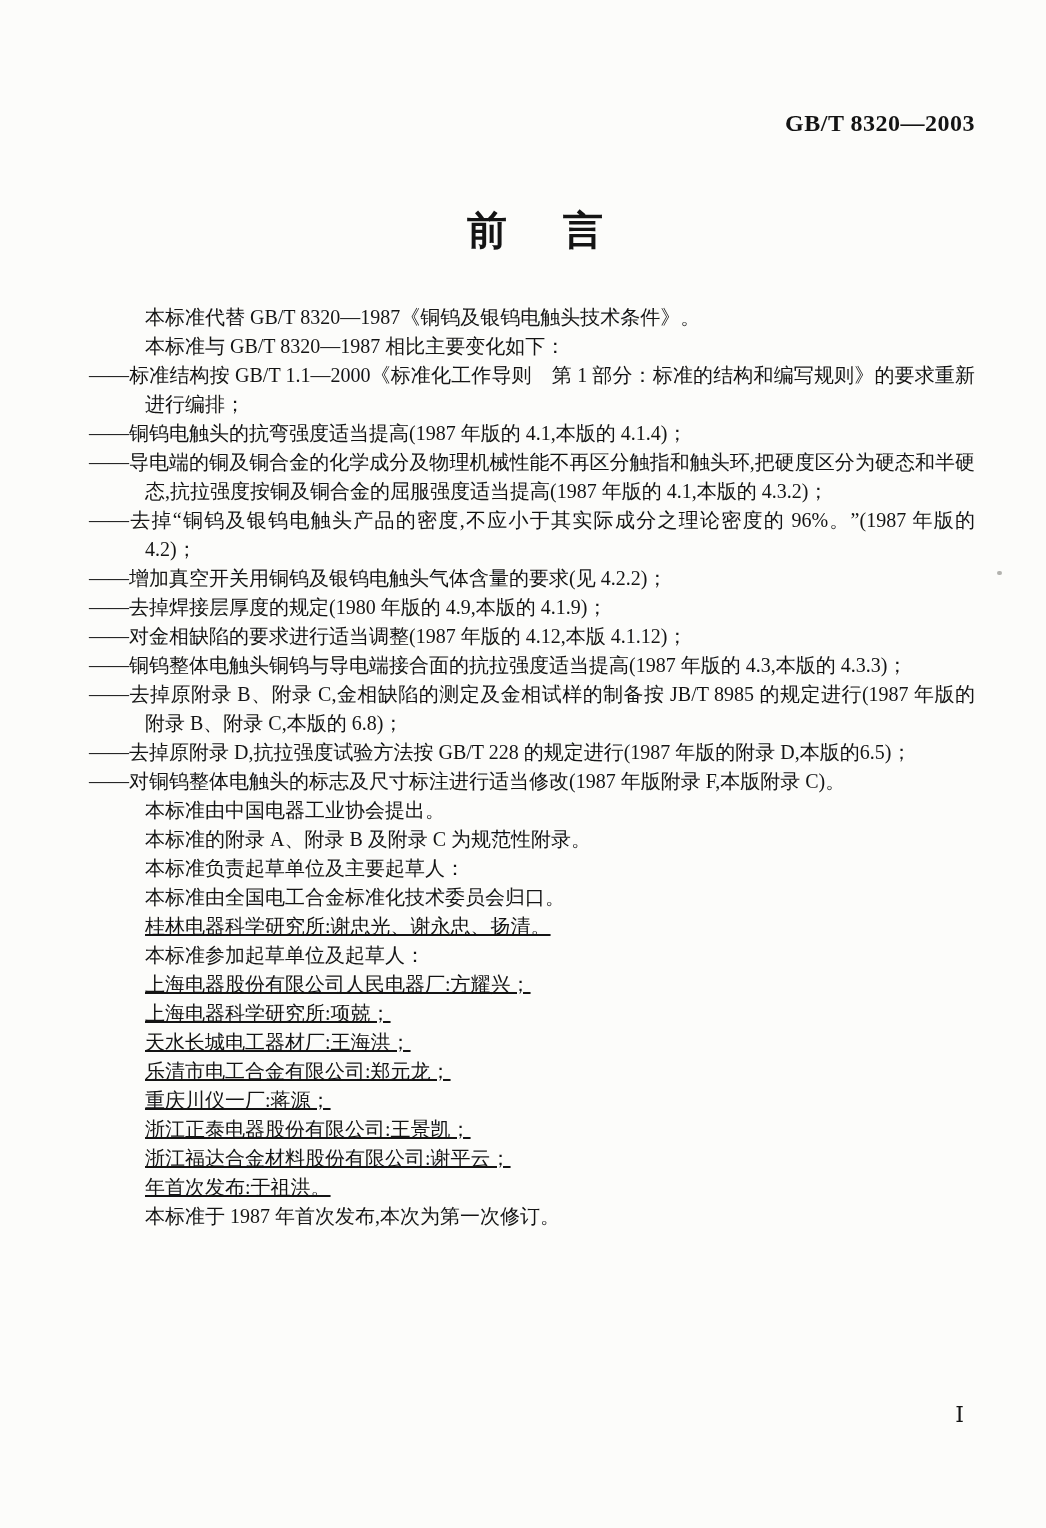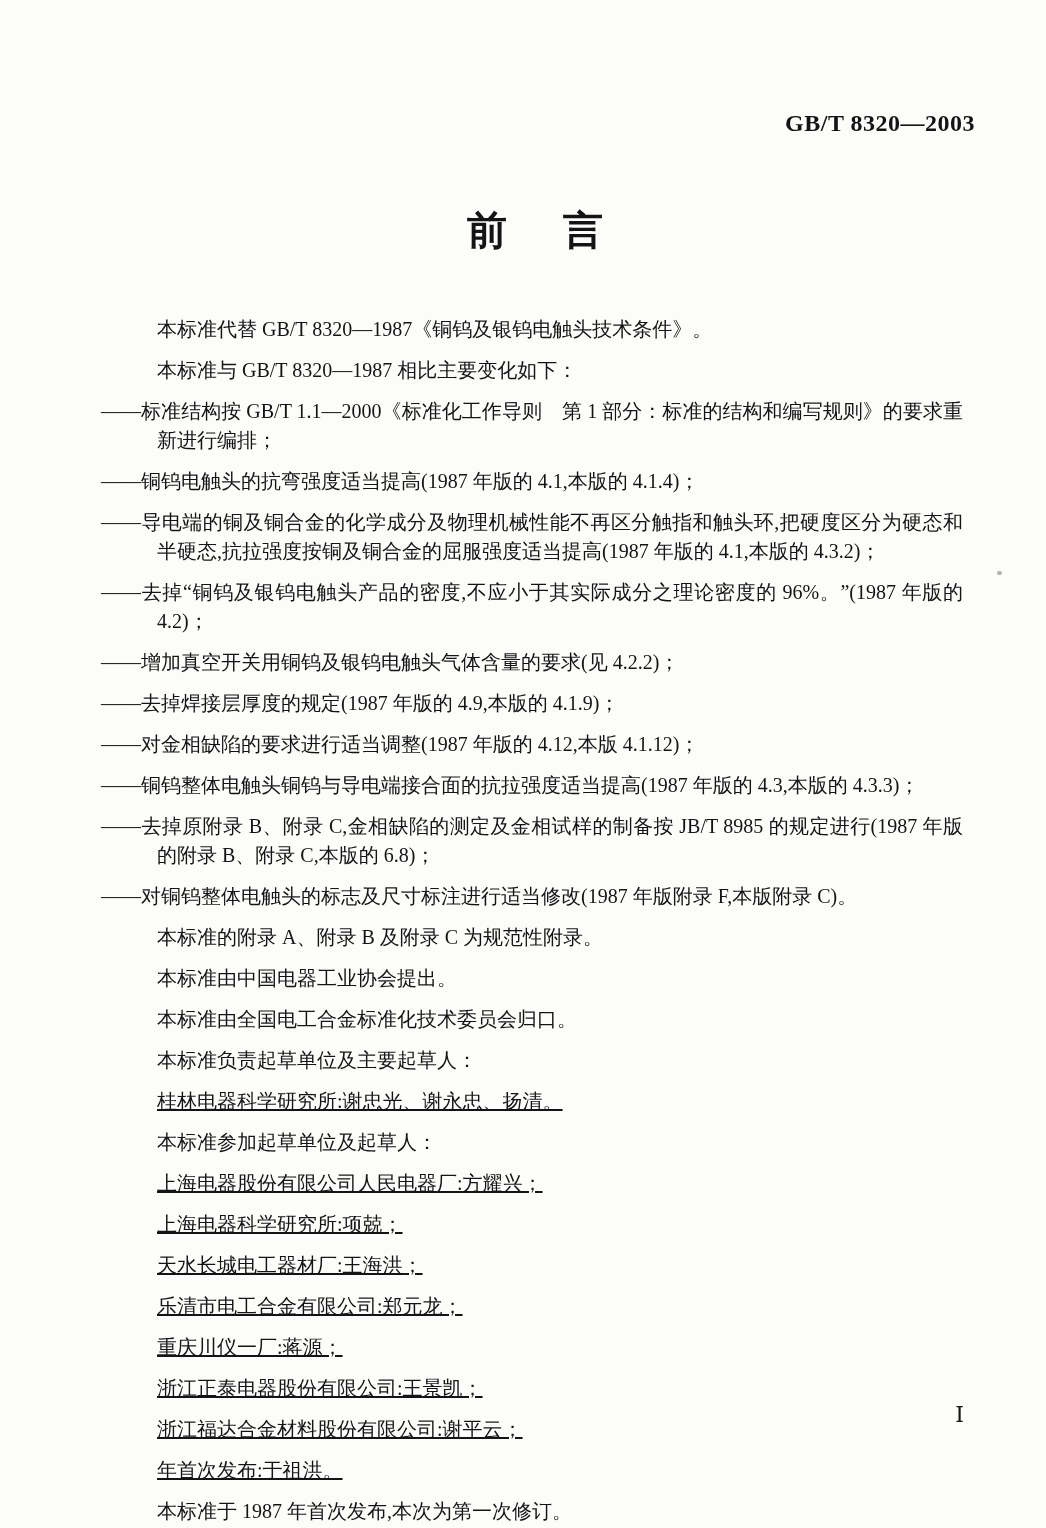--- a/index.html
+++ b/index.html
@@ -46,21 +46,21 @@
   .body {
     position: absolute;
     top: 303px;
     left: 145px;
     width: 830px;
     font-size: 20px;
     line-height: 29px;
     text-align: justify;
   }
   .body p {
-    margin: 12px;
+    margin: 0;
     padding: 0;
   }
   .line-para {
     
   }
   .line-list {
     
     padding-left: 56px;
     text-indent: -56px;
   }
@@ -97,29 +97,30 @@
   <h1 class="title"><span>前</span><span class="title-gap"></span><span>言</span></h1>
 
   <div class="body">
       <p class="line line-para">本标准代替 GB/T 8320—1987《铜钨及银钨电触头技术条件》。</p>
       <p class="line line-para">本标准与 GB/T 8320—1987 相比主要变化如下：</p>
       <p class="line line-list">——标准结构按 GB/T 1.1—2000《标准化工作导则　第 1 部分：标准的结构和编写规则》的要求重新进行编排；</p>
       <p class="line line-list">——铜钨电触头的抗弯强度适当提高(1987 年版的 4.1,本版的 4.1.4)；</p>
       <p class="line line-list">——导电端的铜及铜合金的化学成分及物理机械性能不再区分触指和触头环,把硬度区分为硬态和半硬态,抗拉强度按铜及铜合金的屈服强度适当提高(1987 年版的 4.1,本版的 4.3.2)；</p>
       <p class="line line-list">——去掉“铜钨及银钨电触头产品的密度,不应小于其实际成分之理论密度的 96%。”(1987 年版的 4.2)；</p>
       <p class="line line-list">——增加真空开关用铜钨及银钨电触头气体含量的要求(见 4.2.2)；</p>
-      <p class="line line-list">——去掉焊接层厚度的规定(1987 年版的 4.9,本版的 4.1.9)；</p>
+      <p class="line line-list">——去掉焊接层厚度的规定(1980 年版的 4.9,本版的 4.1.9)；</p>
       <p class="line line-list">——对金相缺陷的要求进行适当调整(1987 年版的 4.12,本版 4.1.12)；</p>
       <p class="line line-list">——铜钨整体电触头铜钨与导电端接合面的抗拉强度适当提高(1987 年版的 4.3,本版的 4.3.3)；</p>
       <p class="line line-list">——去掉原附录 B、附录 C,金相缺陷的测定及金相试样的制备按 JB/T 8985 的规定进行(1987 年版的附录 B、附录 C,本版的 6.8)；</p>
+      <p class="line line-list">——去掉原附录 D,抗拉强度试验方法按 GB/T 228 的规定进行(1987 年版的附录 D,本版的6.5)；</p>
       <p class="line line-list">——对铜钨整体电触头的标志及尺寸标注进行适当修改(1987 年版附录 F,本版附录 C)。</p>
+      <p class="line line-para">本标准由中国电器工业协会提出。</p>
       <p class="line line-para">本标准的附录 A、附录 B 及附录 C 为规范性附录。</p>
-      <p class="line line-para">本标准由中国电器工业协会提出。</p>
+      <p class="line line-para">本标准负责起草单位及主要起草人：</p>
       <p class="line line-para">本标准由全国电工合金标准化技术委员会归口。</p>
-      <p class="line line-para">本标准负责起草单位及主要起草人：</p>
       <p class="line line-name">桂林电器科学研究所:谢忠光、谢永忠、扬清。</p>
       <p class="line line-para">本标准参加起草单位及起草人：</p>
       <p class="line line-name">上海电器股份有限公司人民电器厂:方耀兴；</p>
       <p class="line line-name">上海电器科学研究所:项兢；</p>
       <p class="line line-name">天水长城电工器材厂:王海洪；</p>
       <p class="line line-name">乐清市电工合金有限公司:郑元龙；</p>
       <p class="line line-name">重庆川仪一厂:蒋源；</p>
       <p class="line line-name">浙江正泰电器股份有限公司:王景凯；</p>
       <p class="line line-name">浙江福达合金材料股份有限公司:谢平云；</p>
       <p class="line line-name">年首次发布:于祖洪。</p>

